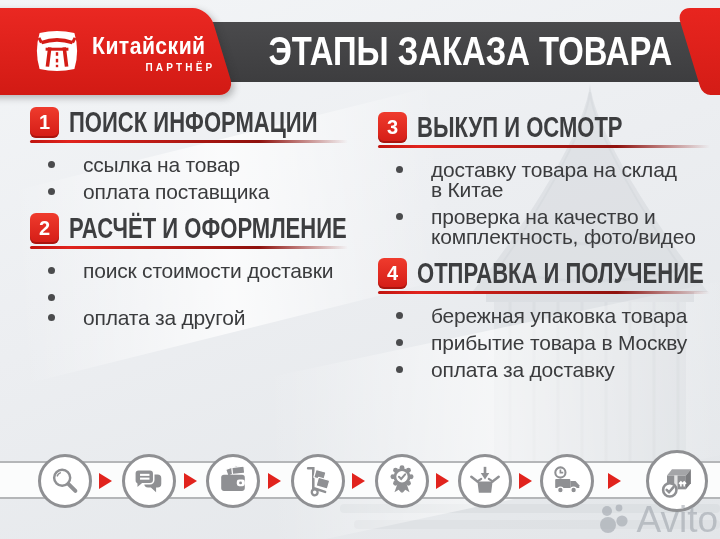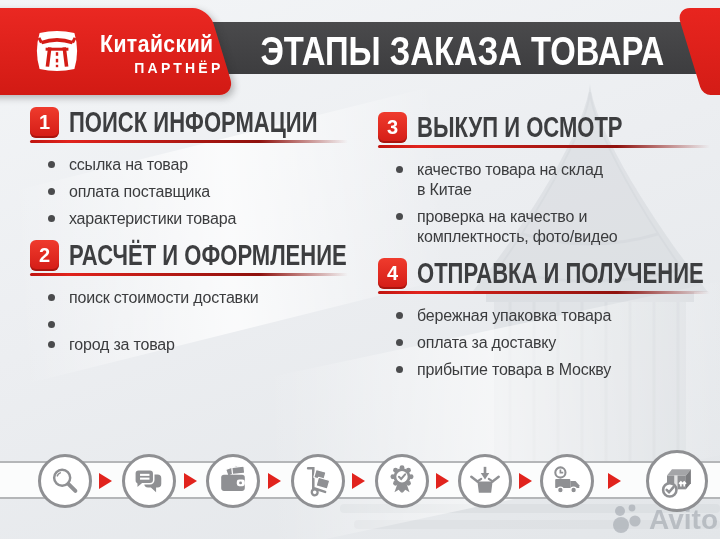--- a/index.html
+++ b/index.html
@@ -11,67 +11,67 @@
   }
   
   .swoosh{position:absolute;background:linear-gradient(100deg,rgba(255,255,255,0) 20%,rgba(255,255,255,.75) 50%,rgba(255,255,255,0) 80%);pointer-events:none;}
   .swoosh.s1{left:-120px;top:140px;width:700px;height:190px;transform:rotate(-14deg);}
   .swoosh.s2{left:120px;top:330px;width:760px;height:170px;transform:rotate(-12deg);opacity:.8;}
   
   .bg-temple{position:absolute;right:-18px;top:84px;opacity:.32;pointer-events:none;}
   .bg-beams{position:absolute;left:340px;top:500px;opacity:.45;pointer-events:none;}
 
   
-  .title-band{position:absolute;left:200px;top:22px;width:492px;height:52px;z-index:1;}
+  .title-band{position:absolute;left:208px;top:22px;width:492px;height:60px;z-index:1;}
   .title-band::before{content:"";position:absolute;inset:0;background:linear-gradient(#4a4a4c,#3d3d3f);
     transform:skewX(17deg);transform-origin:0 0;border-radius:4px;}
   .band-title{position:relative;display:block;text-align:center;color:#fff;font-weight:700;
     font-size:41px;line-height:59px;letter-spacing:0;transform:scaleX(.8);white-space:nowrap;padding-left:14px;}
   .red-corner{position:absolute;left:676px;top:8px;width:58px;height:87px;background:linear-gradient(#e8251f,#d41c16);
     transform:skewX(17deg);transform-origin:0 0;border-radius:14px 4px 10px 8px;z-index:2;}
   .logo-banner{position:absolute;left:0;top:8px;width:255px;height:87px;z-index:3;}
   .logo-banner::before{content:"";position:absolute;left:-45px;top:0;width:267px;height:100%;
     background:linear-gradient(#ea2822,#d21a14);transform:skewX(17deg);
     border-radius:0 16px 16px 0;box-shadow:2px 3px 7px rgba(40,40,40,.3);}
-  .logo-inner{position:relative;display:flex;align-items:center;gap:19px;padding:13px 0 0 33px;}
+  .logo-inner{position:relative;display:flex;align-items:center;gap:11px;padding:13px 0 0 33px;}
   .brand-text{display:flex;flex-direction:column;align-items:flex-end;color:#fff;}
   .brand-name{font-size:23px;font-weight:700;letter-spacing:.5px;transform:scaleX(.92);transform-origin:left center;}
-  .brand-sub{font-size:14px;font-weight:700;letter-spacing:3.2px;margin-top:2px;}
+  .brand-sub{font-size:10px;font-weight:700;letter-spacing:3.2px;margin-top:2px;}
 
   
   .main-cols{position:absolute;left:30px;top:106px;display:flex;}
   .col{flex:none;}
   .col.left{width:318px;}
   .col.right{width:332px;margin-left:30px;padding-top:5px;}
   .section + .section{margin-top:10px;}
   .sec-head{display:flex;align-items:center;gap:10px;height:32px;}
   .badge{flex:none;width:29px;height:31px;border-radius:6px;background:linear-gradient(#ef3b2d,#d41c16);
     color:#fff;font-size:20px;font-weight:700;display:flex;align-items:center;justify-content:center;
     box-shadow:inset 0 -2px 0 rgba(120,10,5,.45);}
   .sec-title{margin:0;font-size:29px;font-weight:700;color:#3d3e40;white-space:nowrap;
     transform:scaleX(.76);transform-origin:left center;letter-spacing:0;}
   .underline{height:3px;margin-top:2px;border-radius:2px;
     background:linear-gradient(90deg,#c0140f,#e1231d 12%,#8f110d 72%,rgba(143,17,13,0));}
   .items{list-style:none;margin:12px 0 0 18px;padding:0;}
-  .items li{display:flex;gap:14px;margin-bottom:7px;font-size:16px;line-height:20px;color:#3b3c3e;letter-spacing:-.2px;}
+  .items li{display:flex;gap:28px;margin-bottom:7px;font-size:21px;line-height:20px;color:#3b3c3e;letter-spacing:-.2px;}
   .dot{flex:none;width:7px;height:7px;border-radius:50%;background:#4a4b4d;margin-top:6px;}
   .item-text{white-space:pre-line;}
 
   
   .process-band{position:absolute;left:0;right:0;top:461px;height:38px;background:#fbfcfc;
     border-top:2px solid #b4b6b8;border-bottom:2px solid #b4b6b8;}
   .pc{position:absolute;top:454px;width:54px;height:54px;border-radius:50%;background:#fff;
     border:3px solid #8f9093;display:flex;align-items:center;justify-content:center;}
   .pc.big{top:450px;width:62px;height:62px;}
   .arr{position:absolute;top:473px;width:0;height:0;border-left:13px solid #e1231d;
     border-top:8px solid transparent;border-bottom:8px solid transparent;}
 
   
   .avito{position:absolute;right:2px;bottom:4px;display:flex;align-items:flex-end;gap:1px;opacity:.55;}
-  .avito-text{font-size:28px;font-weight:700;color:#9aa0a8;line-height:30px;}
+  .avito-text{font-size:37px;font-weight:400;color:#9aa0a8;line-height:30px;}
 </style>
 </head>
 <body>
 
 <div class="poster">
 
   <svg class="bg-temple" width="300" height="380" viewBox="0 0 300 380">
     <path d="M152,0 C146,55 70,165 34,208 L270,208 C236,165 158,55 152,0 Z" fill="#c6cbd0"></path>
     <path d="M152,8 C148,50 92,140 60,185" stroke="#b4bac0" stroke-width="2" fill="none"></path>
     <path d="M152,8 C156,50 212,140 244,185" stroke="#b4bac0" stroke-width="2" fill="none"></path>
@@ -135,58 +135,54 @@
         <div class="underline"></div>
         <ul class="items">
           <li>
               <span class="dot"></span>
               <span class="item-text">ссылка на товар</span>
             </li>
           <li>
               <span class="dot"></span>
               <span class="item-text">оплата поставщика</span>
             </li>
-          <li>
-              <span class="dot"></span>
-              <span class="item-text">характеристики товара</span>
-            </li>
         </ul>
       </section>
       <section class="section">
         <div class="sec-head">
           <span class="badge">2</span>
           <h2 class="sec-title">РАСЧЁТ И ОФОРМЛЕНИЕ</h2>
         </div>
         <div class="underline"></div>
         <ul class="items">
           <li>
               <span class="dot"></span>
               <span class="item-text">поиск стоимости доставки</span>
             </li>
           <li>
               <span class="dot"></span>
             </li>
           <li>
               <span class="dot"></span>
-              <span class="item-text">город за товар</span>
+              <span class="item-text">оплата за другой</span>
             </li>
         </ul>
       </section>
     </div>
     <div class="col right">
       <section class="section">
         <div class="sec-head">
           <span class="badge">3</span>
           <h2 class="sec-title">ВЫКУП И ОСМОТР</h2>
         </div>
         <div class="underline"></div>
         <ul class="items">
           <li>
               <span class="dot"></span>
-              <span class="item-text">качество товара на склад
+              <span class="item-text">доставку товара на склад
 в Китае</span>
             </li>
           <li>
               <span class="dot"></span>
               <span class="item-text">проверка на качество и
 комплектность, фото/видео</span>
             </li>
         </ul>
       </section>
       <section class="section">
@@ -195,25 +191,25 @@
           <h2 class="sec-title">ОТПРАВКА И ПОЛУЧЕНИЕ</h2>
         </div>
         <div class="underline"></div>
         <ul class="items">
           <li>
               <span class="dot"></span>
               <span class="item-text">бережная упаковка товара</span>
             </li>
           <li>
               <span class="dot"></span>
+              <span class="item-text">прибытие товара в Москву</span>
+            </li>
+          <li>
+              <span class="dot"></span>
               <span class="item-text">оплата за доставку</span>
-            </li>
-          <li>
-              <span class="dot"></span>
-              <span class="item-text">прибытие товара в Москву</span>
             </li>
         </ul>
       </section>
     </div>
   </div>
 
   <div class="process-band"></div>
 
   <div class="pc" style="left:38px">
     <svg width="34" height="34" viewBox="0 0 36 36">

